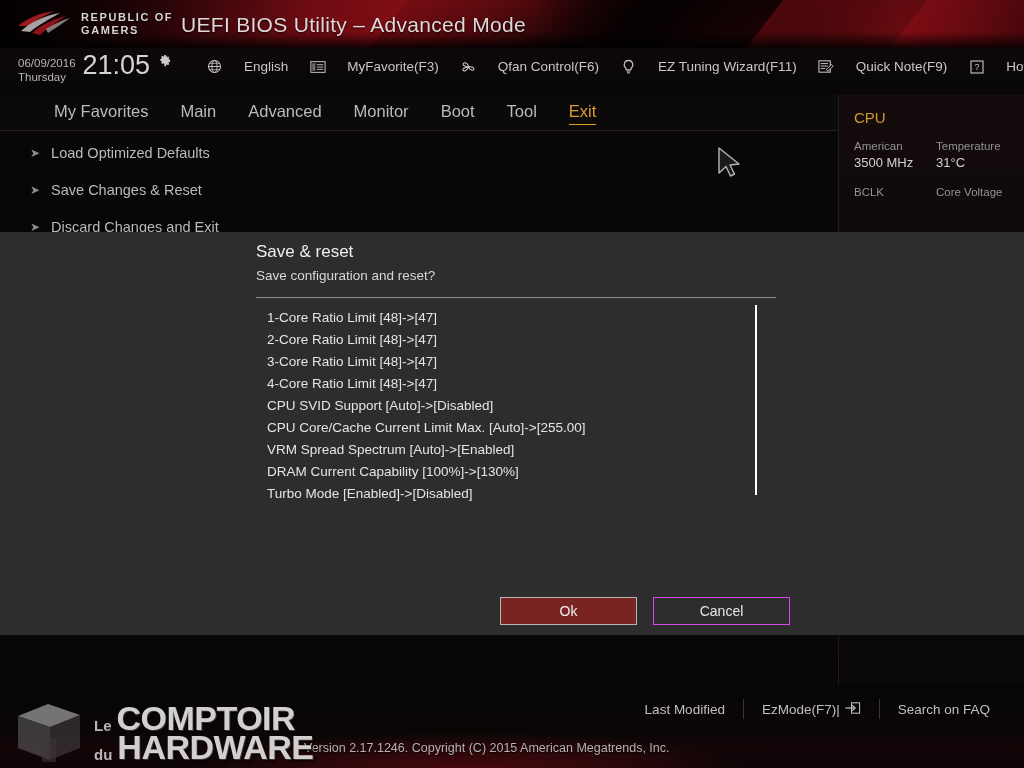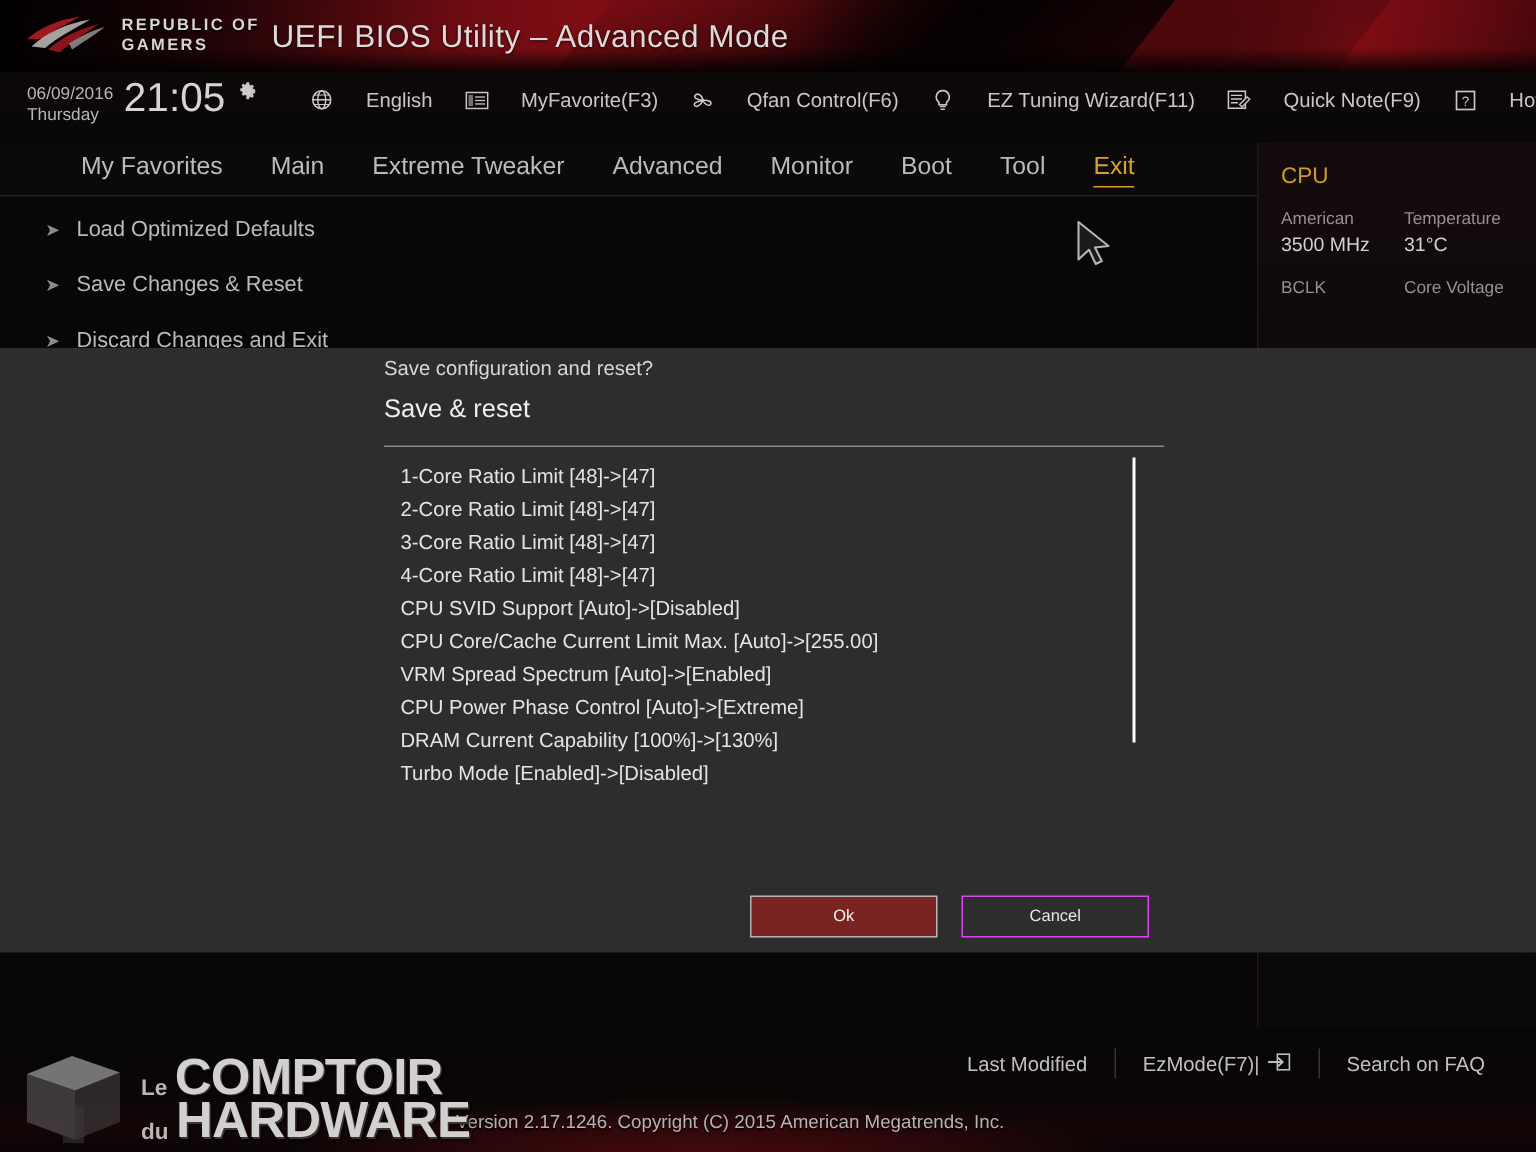--- a/index.html
+++ b/index.html
@@ -167,22 +167,22 @@
   #dlg-rule { margin-top:14px; height:1px; background:#8e8b8b; width:520px; }
   #dlg-list { position:relative; padding-top:9px; }
   .dlg-line { color:#e6e3e3; font-size:13.5px; line-height:22px; padding-left:11px; white-space:nowrap; }
   #dlg-scrollbar {
     position:absolute; left:499px; top:7px; width:2px; height:190px; background:#ffffff;
   }
   #dlg-buttons {
     position:absolute; left:244px; top:365px; display:flex; gap:16px;
   }
   .dlg-btn {
-    width:125px; height:28px; display:flex; align-items:center; justify-content:center;
-    font-size:11px; cursor:pointer;
+    width:137px; height:28px; display:flex; align-items:center; justify-content:center;
+    font-size:14px; cursor:pointer;
   }
   #btn-ok { background:#7a2323; border:1px solid #b8b4b4; color:#f2efef; }
   #btn-cancel { background:#2d2d2d; border:1px solid #d946ef; color:#e8e5e5; }
 
   
   #cursor { position:absolute; left:716px; top:146px; }
 </style>
 </head>
 <body>
 
@@ -295,21 +295,20 @@
         </span>
         <span>Hot Keys</span>
       </div>
 
     </div>
   </div>
 
   <div id="nav-tabs">
     <div class="nav-tab">My Favorites</div>
     <div class="nav-tab">Main</div>
-    <div class="nav-tab">Extreme Tweaker</div>
     <div class="nav-tab">Advanced</div>
     <div class="nav-tab">Monitor</div>
     <div class="nav-tab">Boot</div>
     <div class="nav-tab">Tool</div>
     <div class="nav-tab active">Exit</div>
   </div>
   <div id="nav-underline"></div>
 
   <div id="menu-list">
     <div class="menu-item">
@@ -348,33 +347,32 @@
     </div>
   </div>
 
   <svg id="cursor" width="28" height="34" viewBox="0 0 28 34">
     <path d="M3 2 L3 27 L10 20.5 L14.5 30 L18.5 28 L14 19 L23 18 Z" fill="#1c1a1a" stroke="#b7b4b4" stroke-width="1.4" stroke-linejoin="round"></path>
   </svg>
 
   <div id="modal-overlay">
 
     <div id="dialog">
+      <div id="dlg-title">Save &amp; reset</div>
       <div id="dlg-subtitle">Save configuration and reset?</div>
-      <div id="dlg-title">Save &amp; reset</div>
       <div id="dlg-rule"></div>
 
       <div id="dlg-list">
         <div class="dlg-line">1-Core Ratio Limit [48]-&gt;[47]</div>
         <div class="dlg-line">2-Core Ratio Limit [48]-&gt;[47]</div>
         <div class="dlg-line">3-Core Ratio Limit [48]-&gt;[47]</div>
         <div class="dlg-line">4-Core Ratio Limit [48]-&gt;[47]</div>
         <div class="dlg-line">CPU SVID Support [Auto]-&gt;[Disabled]</div>
         <div class="dlg-line">CPU Core/Cache Current Limit Max. [Auto]-&gt;[255.00]</div>
         <div class="dlg-line">VRM Spread Spectrum [Auto]-&gt;[Enabled]</div>
-        <div class="dlg-line">CPU Power Phase Control [Auto]-&gt;[Extreme]</div>
         <div class="dlg-line">DRAM Current Capability [100%]-&gt;[130%]</div>
         <div class="dlg-line">Turbo Mode [Enabled]-&gt;[Disabled]</div>
         <div id="dlg-scrollbar"></div>
       </div>
 
       <div id="dlg-buttons">
         <div class="dlg-btn" id="btn-ok">Ok</div>
         <div class="dlg-btn" id="btn-cancel">Cancel</div>
       </div>
     </div>

